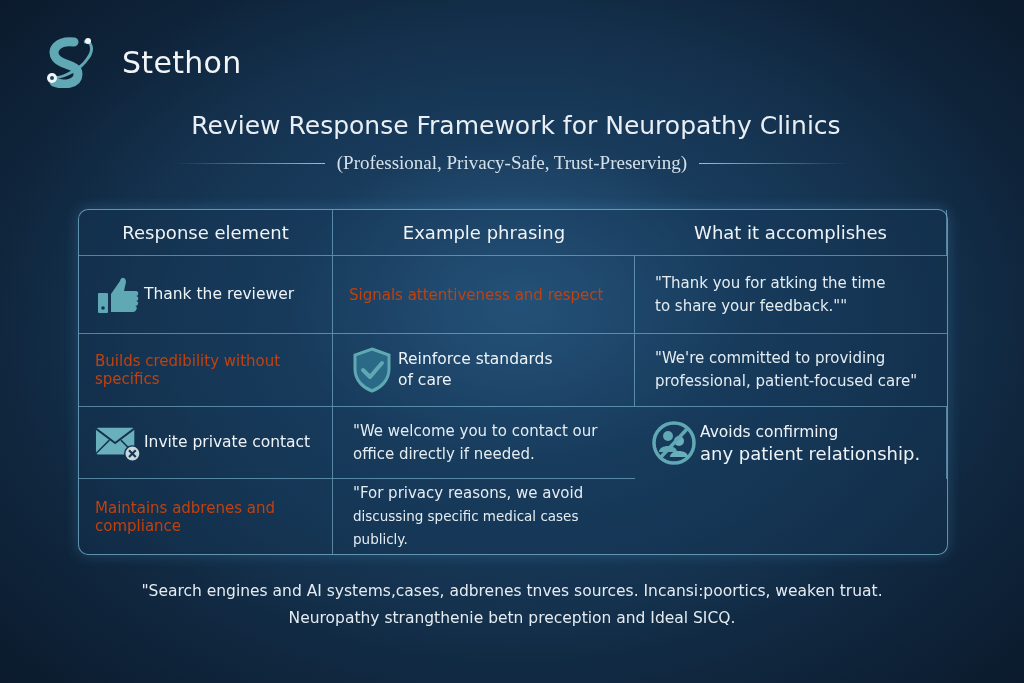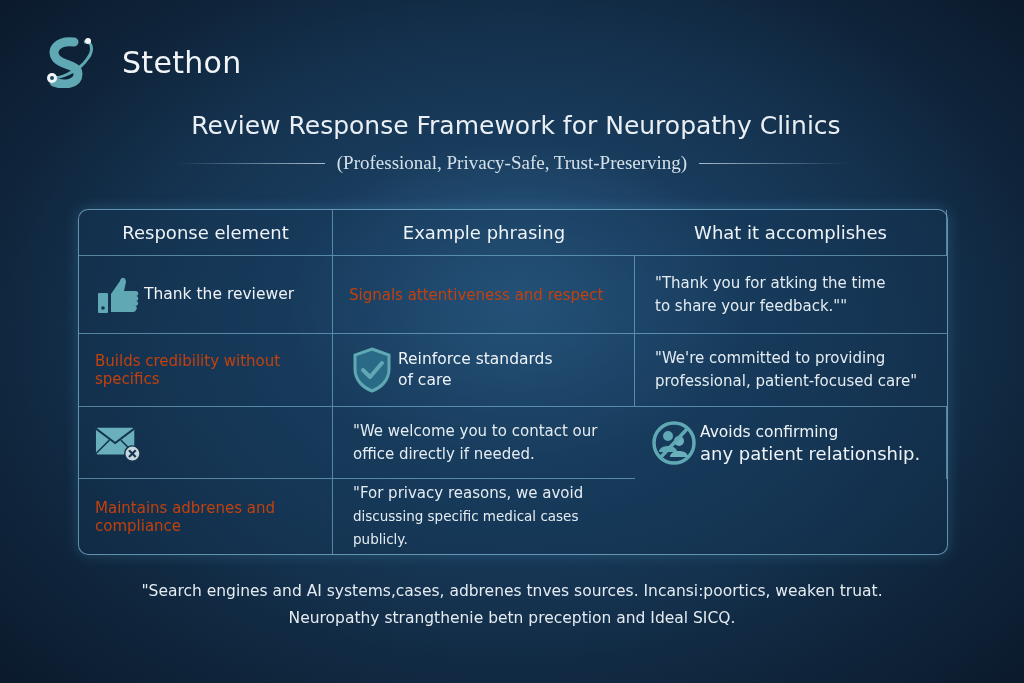--- a/index.html
+++ b/index.html
@@ -108,20 +108,21 @@
     <div class="cell c1">
       <span class="icon">
         <svg width="48" height="40" viewBox="0 0 48 40">
           <rect x="1" y="4" width="40" height="28" rx="2" fill="#6ab0bc"></rect>
           <path d="M1 5 L21 20 L41 5" fill="none" stroke="#143550" stroke-width="2"></path>
           <path d="M1 31 L15 17 M41 31 L27 17" stroke="#143550" stroke-width="1.5"></path>
           <circle cx="39" cy="31" r="8" fill="#c9d6dd" stroke="#143550" stroke-width="1.5"></circle>
           <path d="M35.5 27.5 L42.5 34.5 M42.5 27.5 L35.5 34.5" stroke="#143550" stroke-width="2.2"></path>
         </svg>
       </span>
+      <span class="lbl">Invite private contact</span>
     </div>
     <div class="cell c3 last-col">
       <div>
           <div>"We welcome you to contact our</div>
           <div>office directly if needed.</div>
         </div>
     </div>
 
     <div class="cell c1 last-row">
       <span class="icon">

